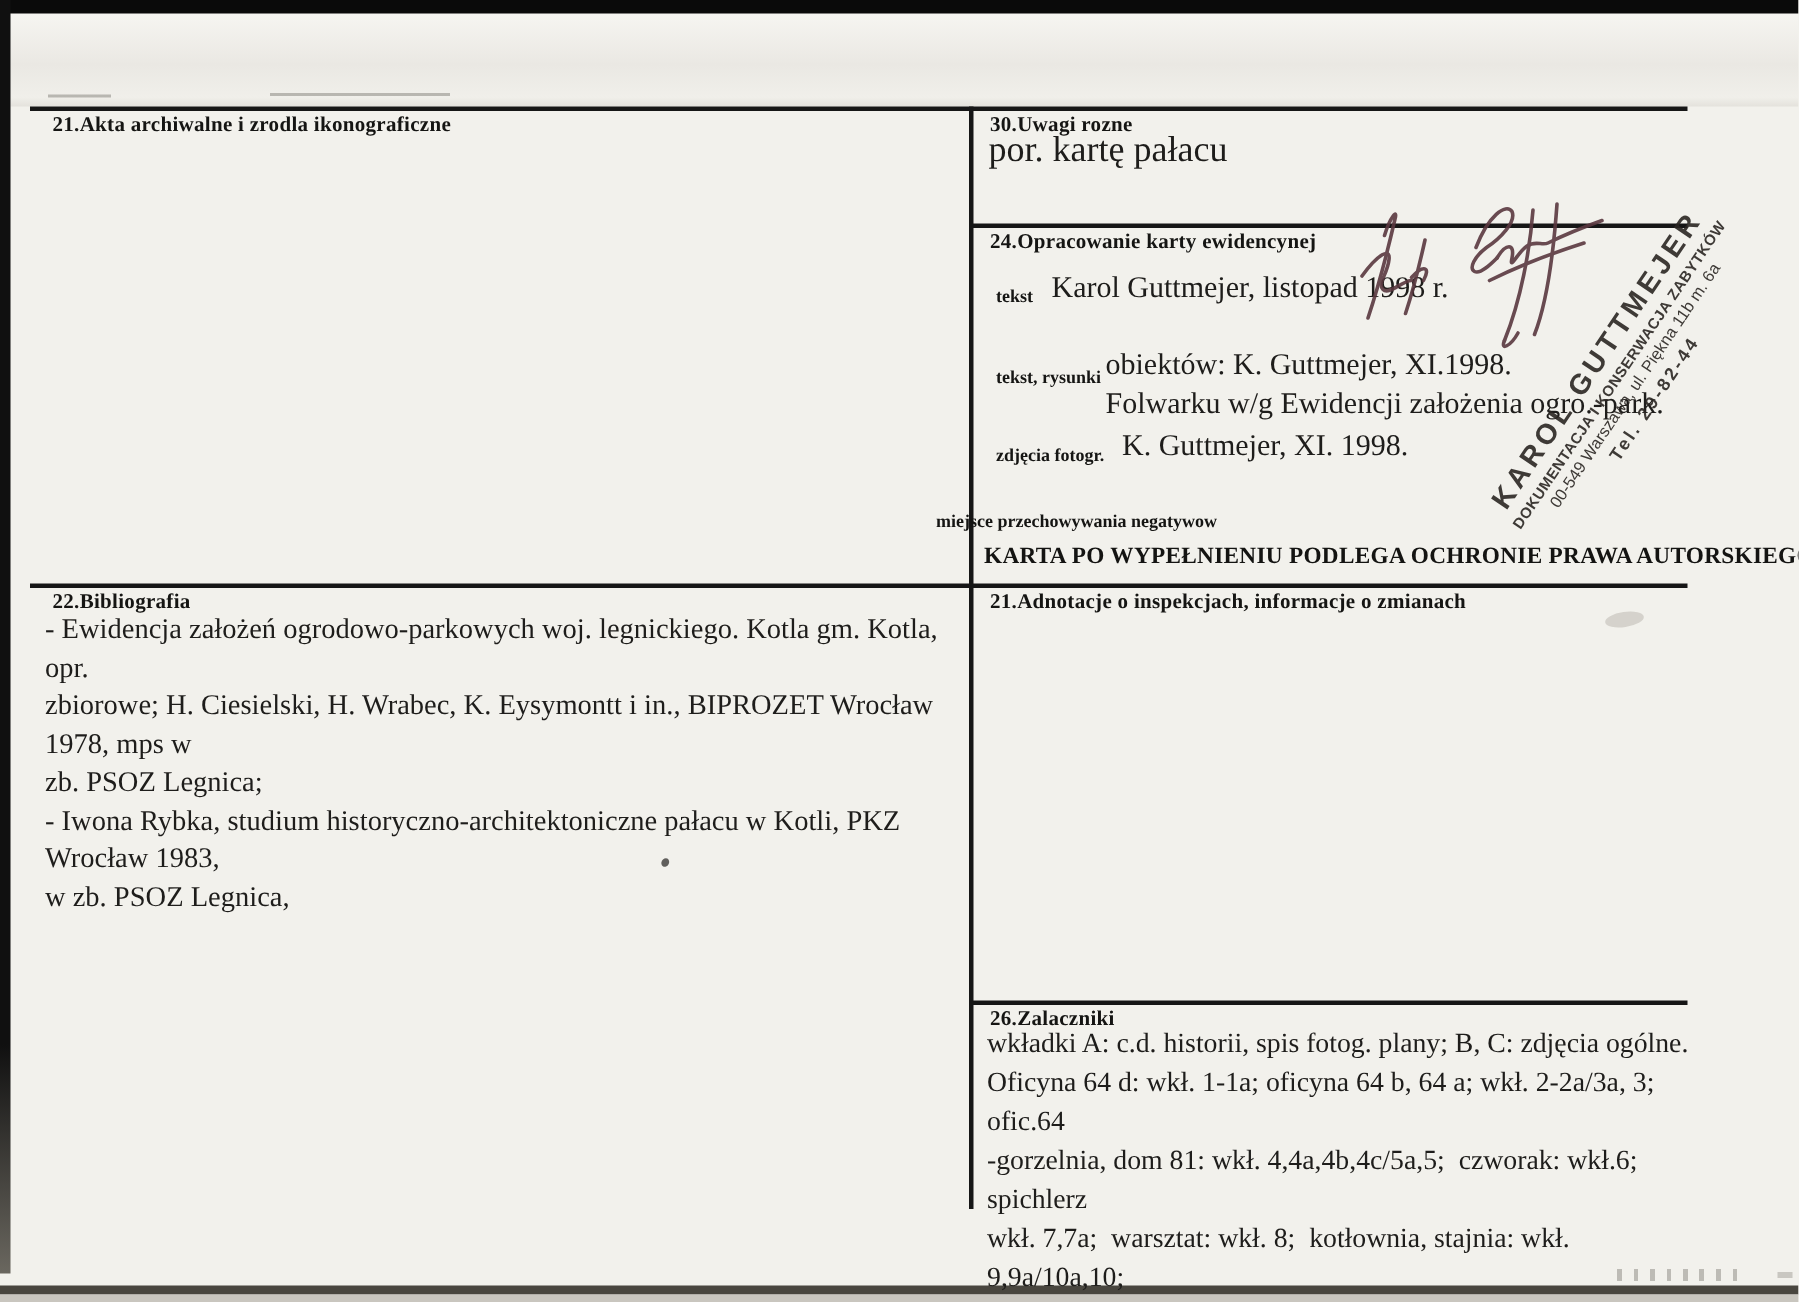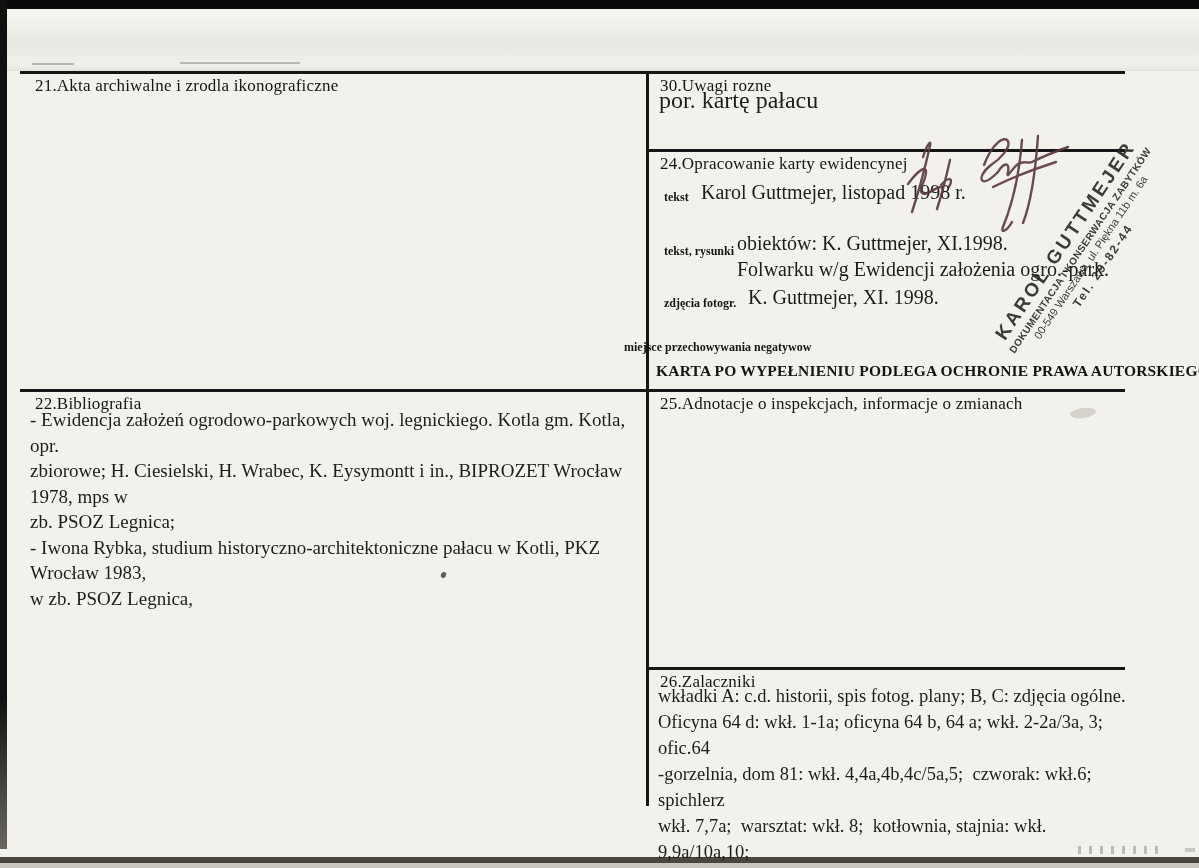--- a/index.html
+++ b/index.html
@@ -20,21 +20,21 @@
   .line-fragment{background:#8b8881;opacity:.55;height:2px;}
   
   .rule{background:#161616;}
   .l-top{left:20px;top:71px;width:1105px;height:3px;}
   .l-vert{left:646px;top:71px;width:3px;height:735px;}
   .l-left-mid{left:20px;top:389px;width:628px;height:3px;}
   .l-right-1{left:646px;top:149px;width:479px;height:3px;}
   .l-right-2{left:646px;top:389px;width:479px;height:3px;}
   .l-right-3{left:646px;top:667px;width:479px;height:3px;}
   
-  .hdr{font-weight:normal;font-size:17px;letter-spacing:.2px;color:#151513;white-space:nowrap;}
+  .hdr{font-weight:bold;font-size:14px;letter-spacing:.2px;color:#151513;white-space:nowrap;}
   .body-text{font-size:19px;line-height:25.5px;white-space:pre-wrap;color:#1e1d1b;}
   .s22-body{left:30px;top:407px;width:632px;}
   .s26-body{left:658px;top:683px;width:472px;font-size:18.5px;line-height:26px;}
   .s23-body{left:659px;top:88px;font-size:24px;}
   .row-label{font-weight:bold;font-size:12px;color:#151513;white-space:nowrap;}
   .row-value{font-size:20px;white-space:pre-wrap;line-height:26px;color:#1e1d1b;}
   .copyright{left:656px;top:362px;width:472px;font-weight:bold;font-size:15.5px;
     letter-spacing:.2px;white-space:nowrap;color:#141412;}
   
   .stamp{left:950px;top:216px;width:286px;height:86px;
@@ -95,21 +95,21 @@
   <div class="abs row-value" style="left:737px;top:230px;">obiektów: K. Guttmejer, XI.1998.
 Folwarku w/g Ewidencji założenia ogro.-park.</div>
 
   <div class="abs row-label" style="left:664px;top:296px;">zdjęcia fotogr.</div>
   <div class="abs row-value" style="left:748px;top:284px;">K. Guttmejer, XI. 1998.</div>
 
   <div class="abs row-label" style="left:624px;top:340px;">miejsce przechowywania negatywow</div>
 
   <div class="abs copyright">KARTA PO WYPEŁNIENIU PODLEGA OCHRONIE PRAWA AUTORSKIEGO</div>
 
-  <div class="abs hdr" style="left:660px;top:394px;">25.Adnotacje o inspekcjach, informacje o zmianach</div>
+  <div class="abs hdr" style="left:660px;top:394px;">21.Adnotacje o inspekcjach, informacje o zmianach</div>
 
   <div class="abs hdr" style="left:660px;top:672px;">26.Zalaczniki</div>
   <div class="abs body-text s26-body">wkładki A: c.d. historii, spis fotog. plany; B, C: zdjęcia ogólne.
 Oficyna 64 d: wkł. 1-1a; oficyna 64 b, 64 a; wkł. 2-2a/3a, 3;  ofic.64
 -gorzelnia, dom 81: wkł. 4,4a,4b,4c/5a,5;  czworak: wkł.6; spichlerz
 wkł. 7,7a;  warsztat: wkł. 8;  kotłownia, stajnia: wkł. 9,9a/10a,10;
 obora: wkł. 11,11a;  obora i stajnia: wkł. 12;  lodownia: wkł. 13.</div>
 
   <svg class="abs" style="left:896px;top:114px;" width="185" height="125" viewBox="0 0 185 125">
     <g fill="none" stroke="#5a3840" stroke-width="2.4" stroke-linecap="round" opacity="0.9">

